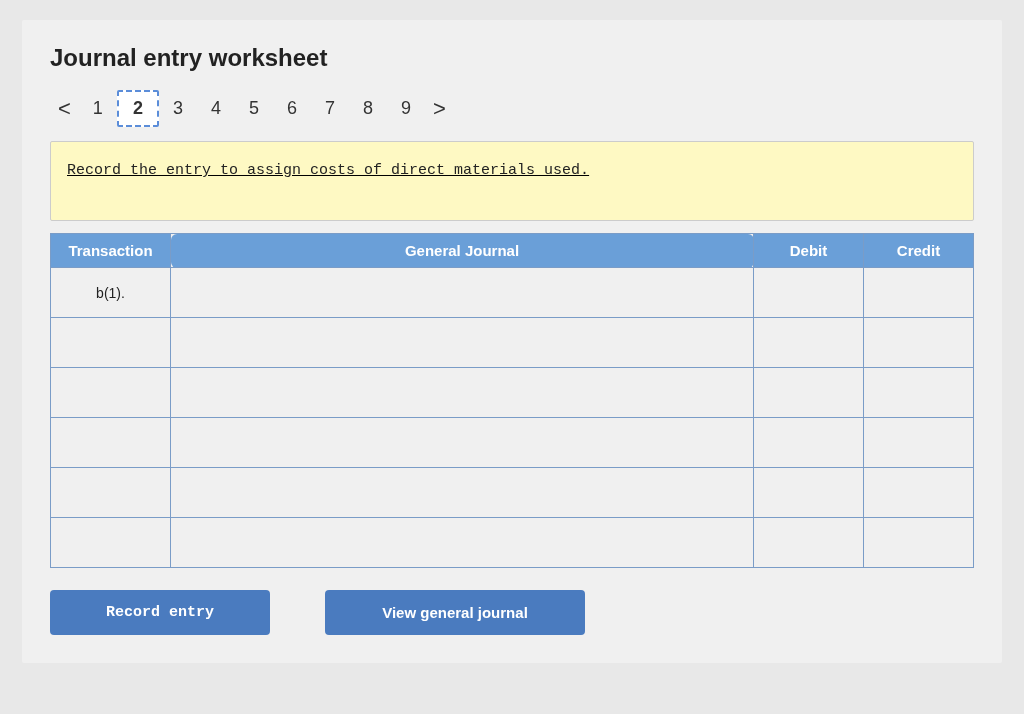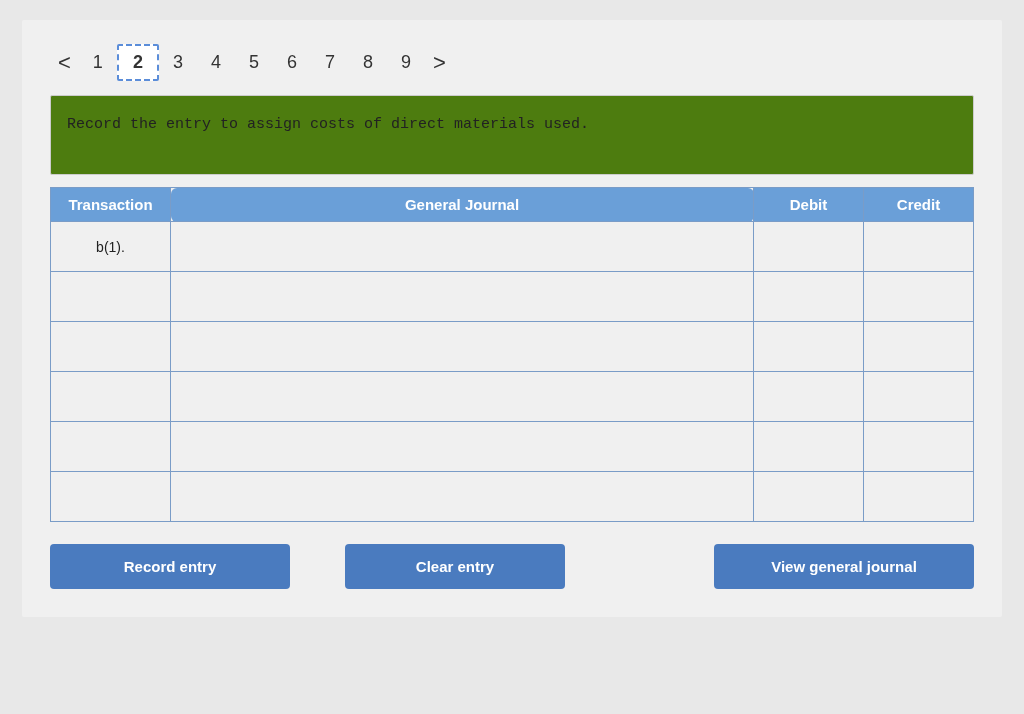--- a/index.html
+++ b/index.html
@@ -43,26 +43,27 @@
       padding: 6px 14px;
       cursor: pointer;
       border-radius: 2px;
     }
     .nav-number.active {
       border: 2px dashed #5b8dd9;
       background: #fff;
       font-weight: bold;
     }
     .instruction-box {
-      background: #4d7c0f;
+      background: #fef9c3;
       border: 1px solid #ccc;
       border-radius: 2px;
       padding: 18px 16px;
       margin-bottom: 12px;
       min-height: 80px;
+      text-decoration: underline;
     }
     .instruction-text {
       font-size: 15px;
       color: #222;
       font-family: 'Courier New', monospace;
     }
     .note-text {
       color: #c0392b;
       font-size: 14px;
       margin-bottom: 10px;
@@ -117,28 +118,29 @@
       background: #4a7bbf;
       color: #fff;
       font-size: 15px;
       font-weight: bold;
       border: none;
       border-radius: 4px;
       padding: 14px 0;
       cursor: pointer;
       text-align: center;
     }
-    .btn-record { width: 240px; margin-right: 55px; }
+    .btn-record { width: 220px; margin-right: 55px; font-family: Liberation Mono, monospace; }
     .btn-clear { width: 220px; margin-right: auto; }
     .btn-view { width: 260px; margin-left: 0; }
   </style>
 </head>
 <body>
 
 <div class="container">
+  <div class="page-title">Journal entry worksheet</div>
 
   <div class="nav-bar">
     <span class="nav-arrow">&lt;</span>
     <span class="nav-number">1</span>
     <span class="nav-number active">2</span>
     <span class="nav-number">3</span>
     <span class="nav-number">4</span>
     <span class="nav-number">5</span>
     <span class="nav-number">6</span>
     <span class="nav-number">7</span>
@@ -198,16 +200,15 @@
         <td class="col-transaction"></td>
         <td class="col-journal"><input type="text" style=""></td>
         <td class="col-debit"><input type="text" style=""></td>
         <td class="col-credit"><input type="text" style=""></td>
       </tr>
     </tbody>
   </table>
 
   <div class="buttons-row">
     <button class="btn btn-record">Record entry</button>
-    <button class="btn btn-clear">Clear entry</button>
     <button class="btn btn-view">View general journal</button>
   </div>
 </div>
 
 </body></html>

